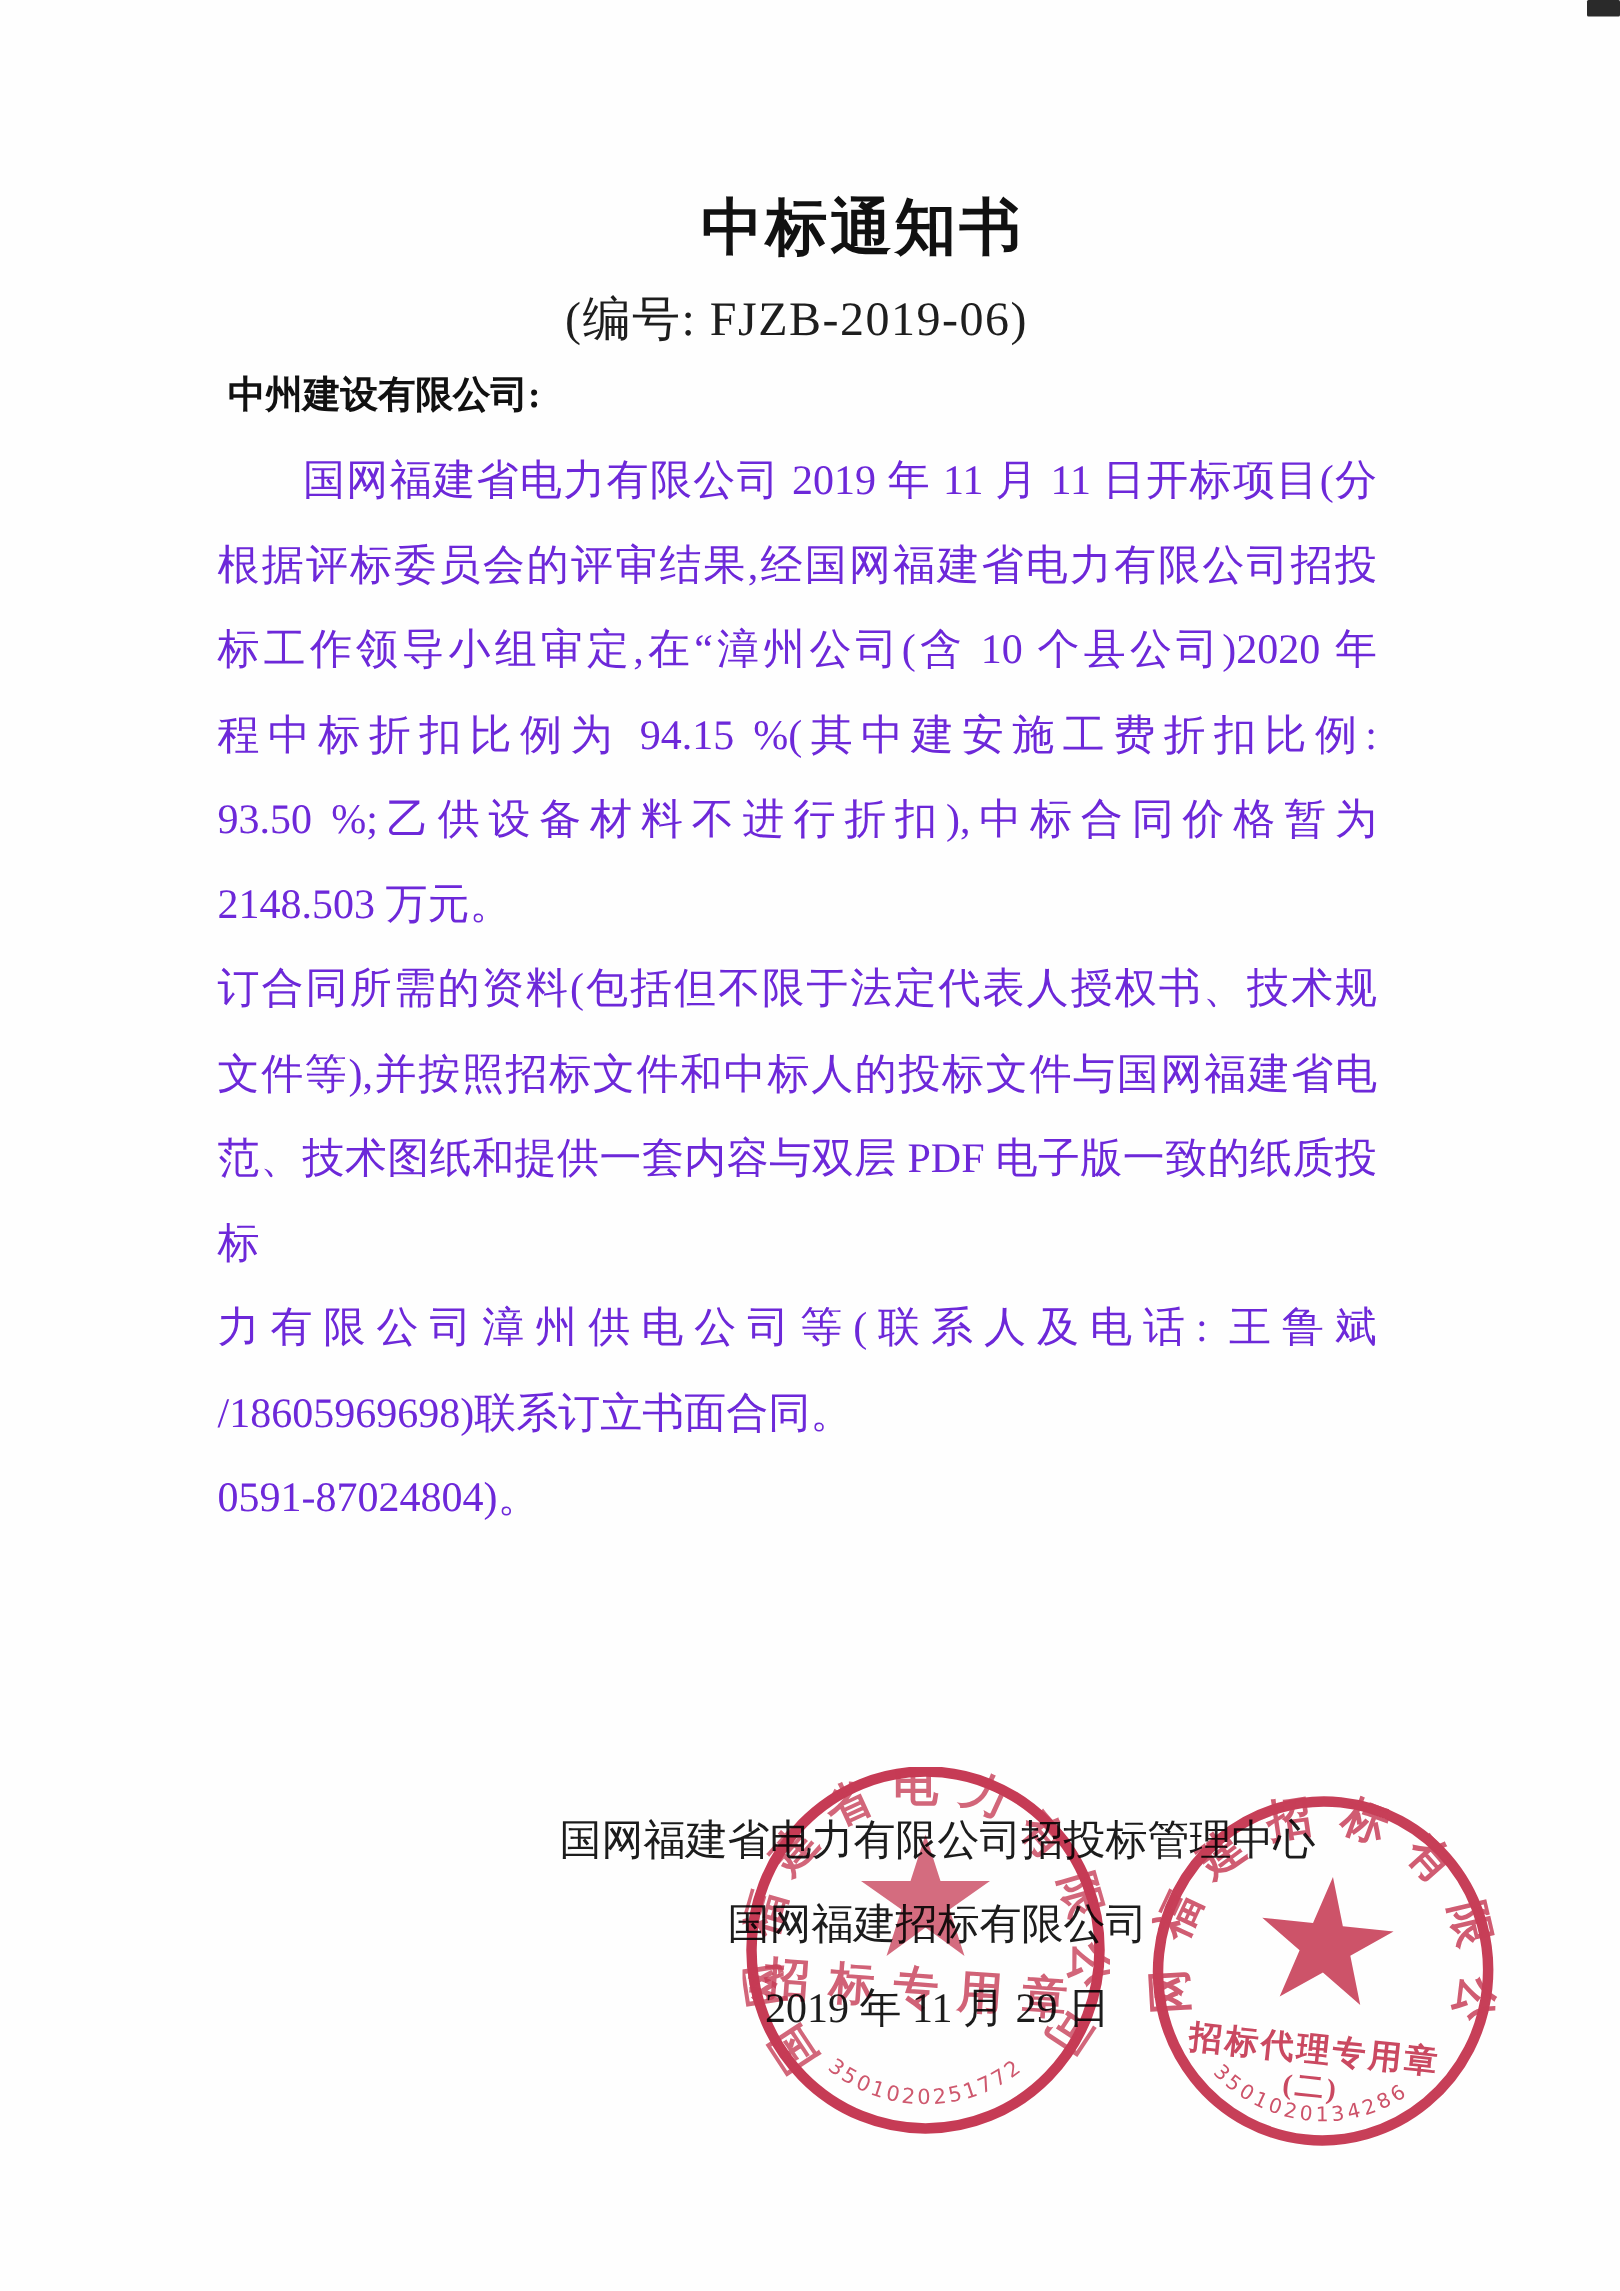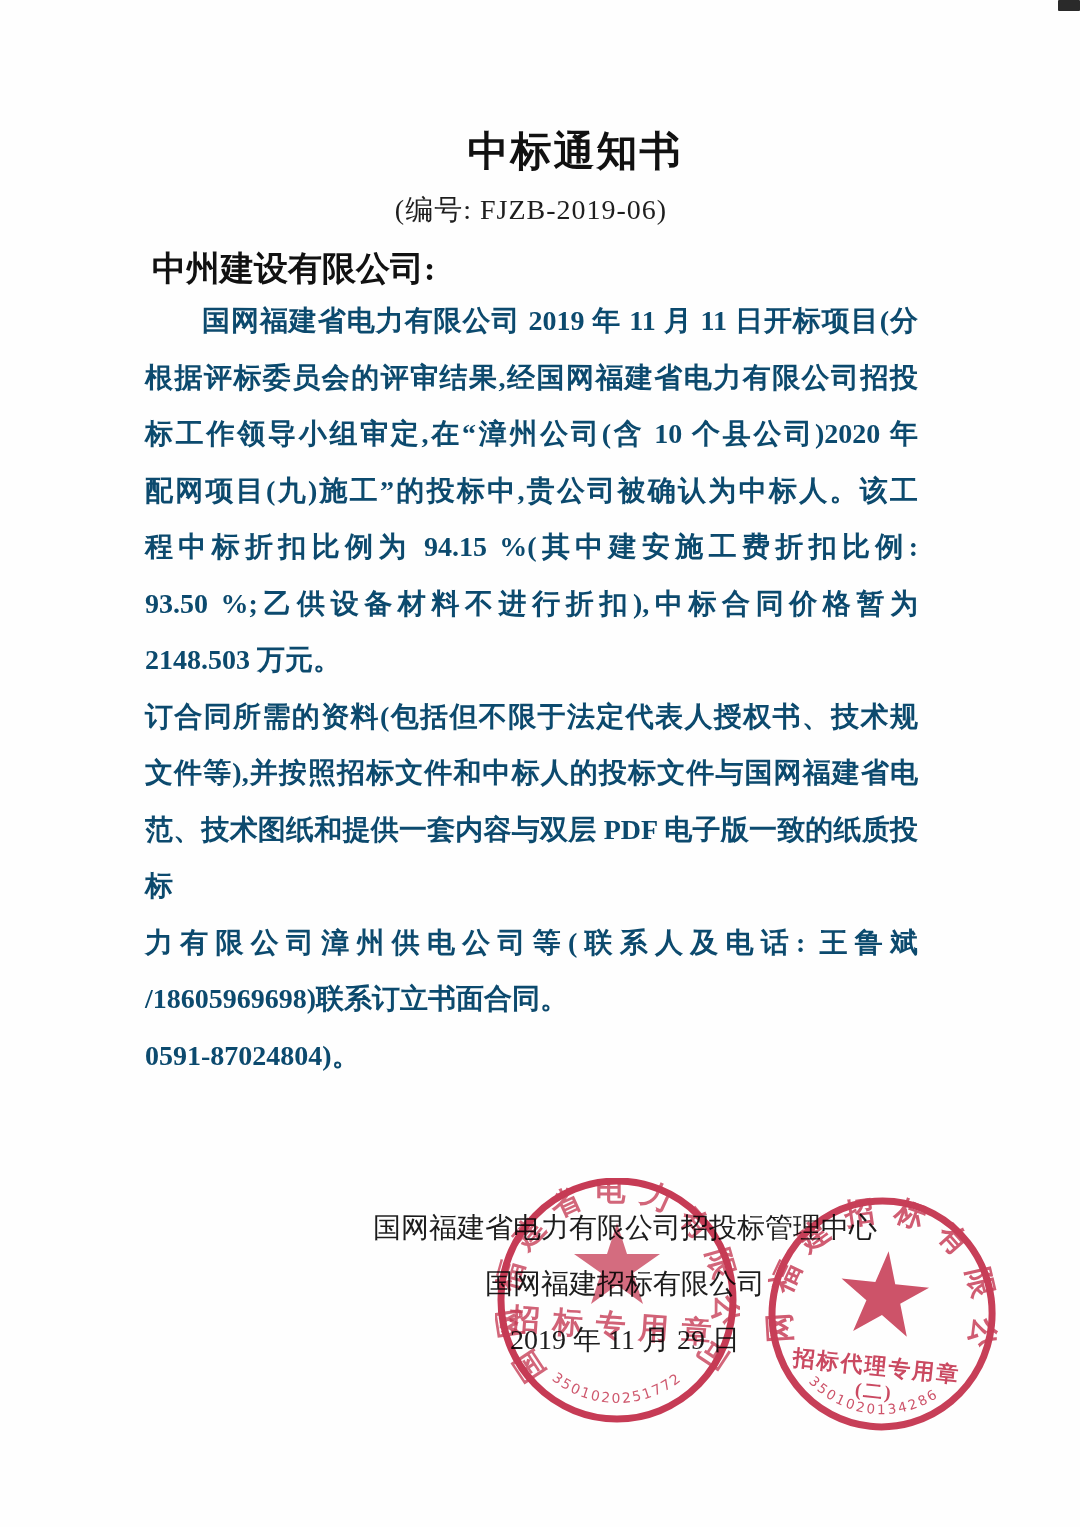--- a/index.html
+++ b/index.html
@@ -10,29 +10,29 @@
     font-family:"Liberation Serif","DejaVu Serif",serif;
   }
   .doc-title{
     position:absolute; top:124px; left:0; width:1068px;
     text-align:center; font-size:41px; font-weight:bold; letter-spacing:2px;
     color:#111;
     margin-left:41px;
   }
   .doc-number{
     position:absolute; top:191px; left:0; width:1062px;
-    text-align:center; font-size:28px; letter-spacing:1px;
+    text-align:center; font-size:32px; letter-spacing:1px;
   }
   .addressee{
     position:absolute; top:246px; left:152px;
-    font-size:34px; font-weight:bold; color:#111;
+    font-size:25px; font-weight:bold; color:#111;
   }
   .body-text{
     position:absolute; top:293px; left:145px; width:773px;
-    font-size:28px; line-height:56.5px; color:#0c4a6e;font-weight:bold;
+    font-size:28px; line-height:56.5px; color:#6d28d9;
   }
   .line{width:100%;}
   .j{text-align:justify; text-align-last:justify;}
   .i{text-indent:57px;}
   .signature{
     position:absolute; top:1200px; left:235px; width:780px;
     text-align:center; font-size:28px; line-height:56px; color:#1c1c1c;
   }
   .seal{position:absolute; mix-blend-mode:multiply;}
   .seal-left{left:495px; top:1178px; opacity:.92;}
@@ -62,21 +62,20 @@
 
   <div class="doc-title">中标通知书</div>
   <div class="doc-number">(编号: FJZB-2019-06)</div>
   <div class="addressee">中州建设有限公司:</div>
 
   <div class="body-text">
     <div>
       <div class="line j i">国网福建省电力有限公司 2019 年 11 月 11 日开标项目(分</div>
       <div class="line j">根据评标委员会的评审结果,经国网福建省电力有限公司招投</div>
       <div class="line j">标工作领导小组审定,在“漳州公司(含 10 个县公司)2020 年</div>
-      <div class="line j">配网项目(九)施工”的投标中,贵公司被确认为中标人。该工</div>
       <div class="line j">程中标折扣比例为 94.15 %(其中建安施工费折扣比例:</div>
       <div class="line j">93.50 %;乙供设备材料不进行折扣),中标合同价格暂为</div>
       <div class="line">2148.503 万元。</div>
     </div>
     <div>
       <div class="line j">订合同所需的资料(包括但不限于法定代表人授权书、技术规</div>
       <div class="line j">文件等),并按照招标文件和中标人的投标文件与国网福建省电</div>
       <div class="line j">范、技术图纸和提供一套内容与双层 PDF 电子版一致的纸质投标</div>
       <div class="line j">力有限公司漳州供电公司等(联系人及电话: 王鲁斌</div>
       <div class="line">/18605969698)联系订立书面合同。</div>

